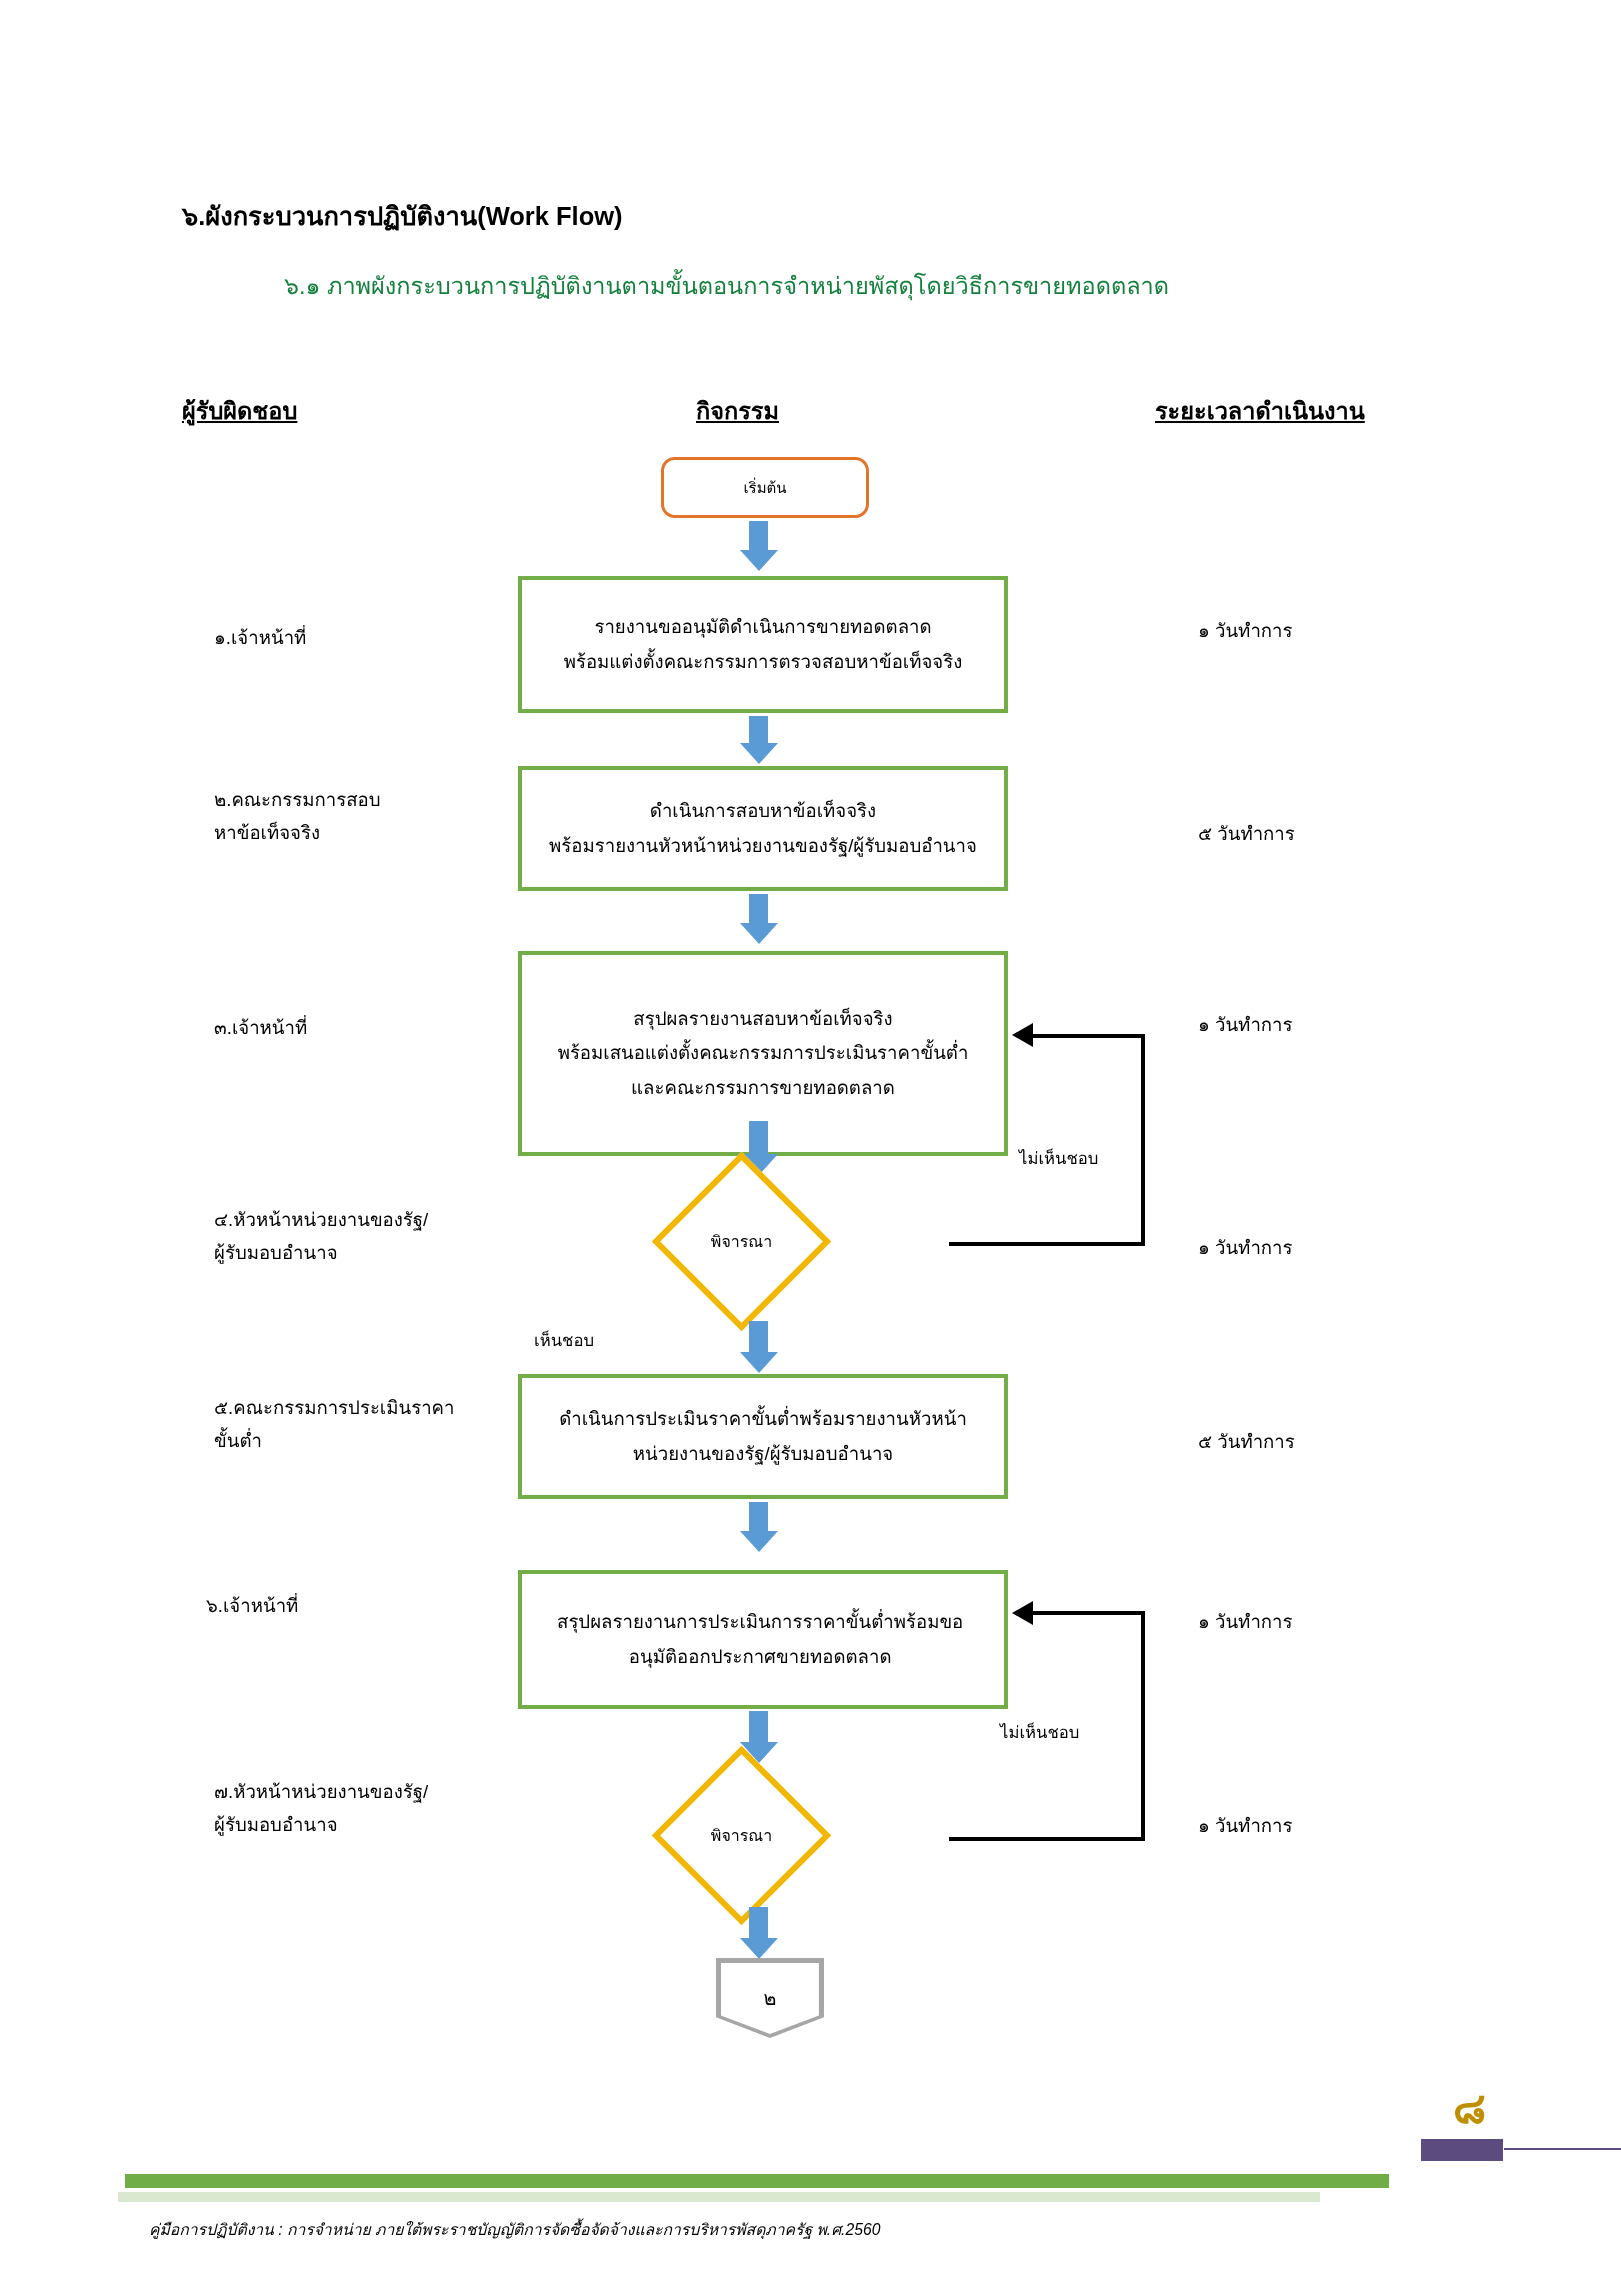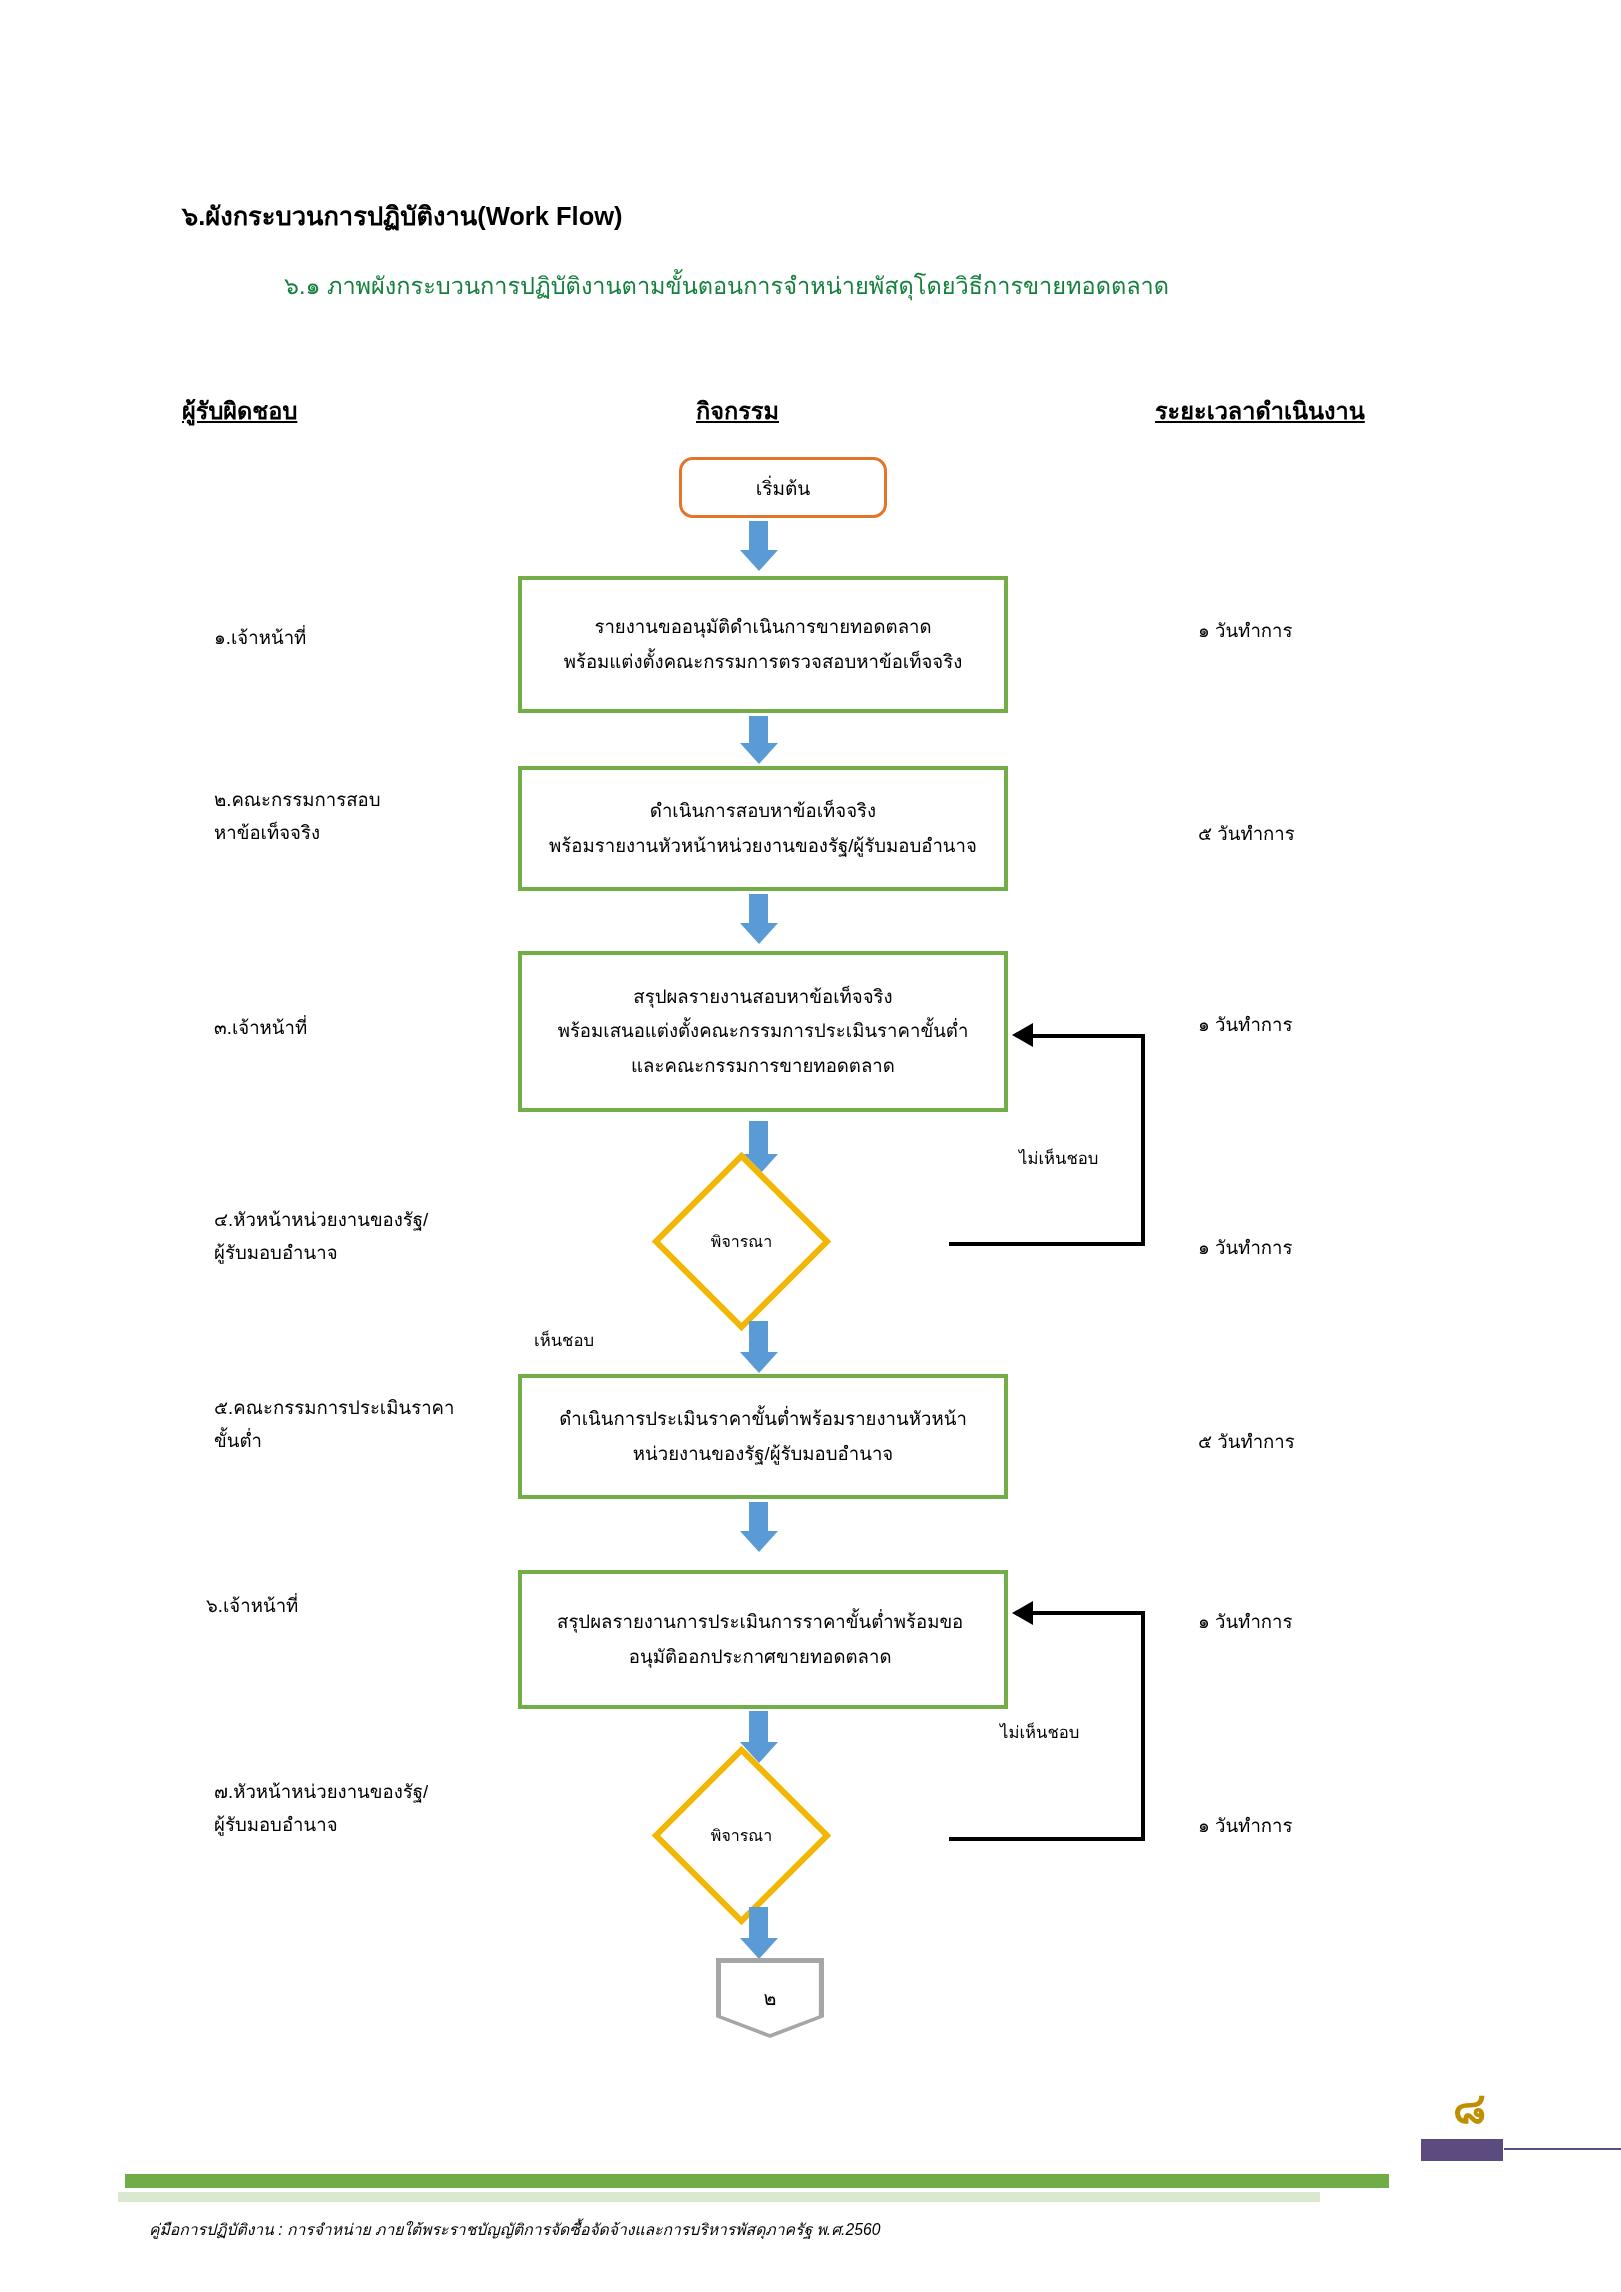--- a/index.html
+++ b/index.html
@@ -73,23 +73,22 @@
     position: absolute;
     display: flex;
     align-items: center;
     justify-content: center;
     text-align: center;
     background: #ffffff;
   }
   .start-box {
     border: 3.9px solid #E3752B;
     border-radius: 13.7px;
-    font-size: 19px;
-    color: #000000;
-    margin-left: 18px;
+    font-size: 15px;
+    color: #000000;
   }
   .proc-box {
     border: 4.9px solid #72AD47;
     font-size: 18.6px;
     color: #000000;
     line-height: 1.85;
     padding: 5.9px 13.7px;
     white-space: pre-line;
   }
   .end-shape {
@@ -218,21 +217,21 @@
   <div class="shape proc-box" style="left:518px; top:766px; width:490px; height:125px;">ดำเนินการสอบหาข้อเท็จจริง
 พร้อมรายงานหัวหน้าหน่วยงานของรัฐ/ผู้รับมอบอำนาจ</div>
   <div class="dur-label" style="left:1198px; top:819px;">๕  วันทำการ</div>
 
   <div class="arrow-down" style="left:739px; top:894px;">
     <div class="stem" style="height:29px;"></div>
       <div class="head"></div>
   </div>
 
   <div class="resp-label" style="left:214px; top:1012px;">๓.เจ้าหน้าที่</div>
-  <div class="shape proc-box" style="left:518px; top:951px; width:490px; height:161px;">สรุปผลรายงานสอบหาข้อเท็จจริง
+  <div class="shape proc-box" style="left:518px; top:951px; width:490px; height:205px;">สรุปผลรายงานสอบหาข้อเท็จจริง
 พร้อมเสนอแต่งตั้งคณะกรรมการประเมินราคาขั้นต่ำ
 และคณะกรรมการขายทอดตลาด</div>
   <div class="dur-label" style="left:1198px; top:1010px;">๑  วันทำการ</div>
 
   <div class="fb-head" style="left:1012px; top:1023px;"></div>
   <div class="fb-h" style="left:1031px; top:1034px; width:114px;"></div>
   <div class="fb-v" style="left:1141px; top:1034px; height:212px;"></div>
   <div class="fb-h" style="left:949px; top:1242px; width:196px;"></div>
   <div class="edge-label" style="left:1019px; top:1145px;">ไม่เห็นชอบ</div>
 

